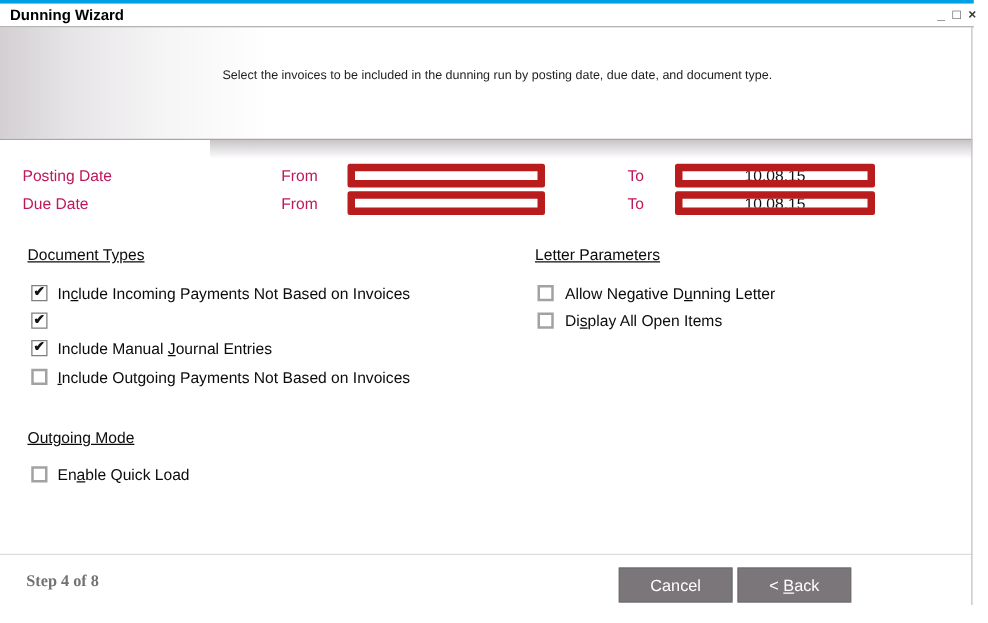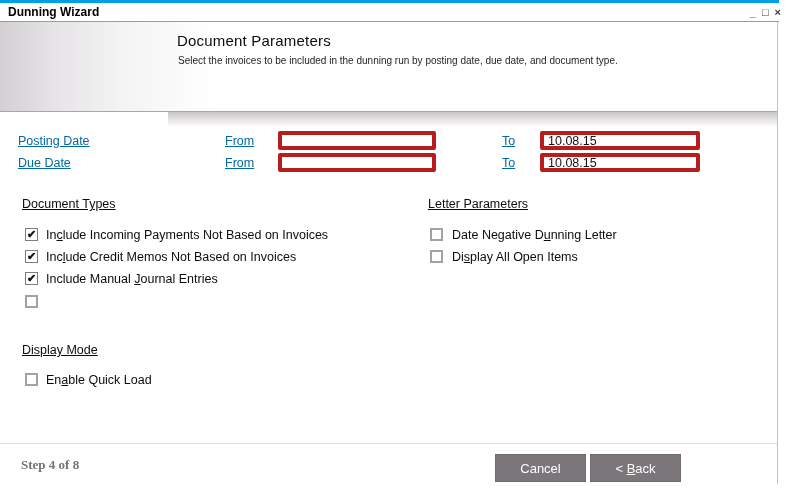--- a/index.html
+++ b/index.html
@@ -19,24 +19,24 @@
   
   .header{
     left:0;top:22px;width:778px;height:89px;
     background:linear-gradient(to right,#d3cfd3 0px,#e6e4e6 55px,#f5f4f5 125px,#ffffff 215px);
     border-bottom:1px solid #a9a5a9;
   }
   .header-title{position:absolute;left:177px;top:10px;font-size:15px;color:#0c0c0c;letter-spacing:.2px;}
   .header-desc{position:absolute;left:178px;top:31px;width:576px;font-size:10px;line-height:16px;color:#1e1e1e;}
   .header-shadow{left:168px;top:112px;width:610px;height:15px;background:linear-gradient(to bottom,#c8c4c8,#ffffff);}
   
-  .lbl{font-size:12.5px;color:#0369a1;white-space:nowrap;text-decoration:underline;}
+  .lbl{font-size:12.5px;color:#be185d;white-space:nowrap;}
   .field{
-    position:absolute;height:19px;border:4px solid #b91c1c;border-radius:2px;background:#fff;
-    font-family:"Liberation Sans",sans-serif;font-size:12.5px;color:#111;padding:0 4px;box-sizing:border-box;outline:none;
+    position:absolute;height:19px;border:6px solid #b91c1c;border-radius:2px;background:#fff;
+    font-family:"Liberation Sans",sans-serif;font-size:12.5px;color:#111;padding:0 4px;box-sizing:border-box;outline:none;text-align:center;
   }
   .section-head{font-size:12.5px;color:#0c0c0c;text-decoration:underline;white-space:nowrap;}
   
   .cb{
     position:absolute;width:13px;height:13px;background:#fff;border:2px solid #a2a2a2;
     box-sizing:border-box;text-align:center;font-size:11px;line-height:9px;color:#141414;cursor:default;
   }
   .cb.checked{border:1px solid #7e7e7e;font-weight:bold;line-height:11px;}
   .cb-label{position:absolute;font-size:12.5px;color:#0c0c0c;white-space:nowrap;cursor:default;}
   .mn{text-decoration:underline;}
@@ -62,21 +62,20 @@
     <span class="win-title">Dunning Wizard</span>
     <span class="win-controls">
       <span>_</span>
       <span>□</span>
       <span>×</span>
     </span>
   </div>
   <div class="abs titlebar-sep"></div>
 
   <div class="abs header">
-    <div class="header-title">Document Parameters</div>
     <div class="header-desc">Select the invoices to be included in the dunning run by posting date, due date, and document type.</div>
   </div>
   <div class="abs header-shadow"></div>
 
   <span class="abs lbl" style="left:18px;top:134px">Posting Date</span>
   <span class="abs lbl" style="left:225px;top:134px">From</span>
   <input class="field" style="left: 278px; top: 131px; width: 158px;" value="">
   <span class="abs lbl" style="left:502px;top:134px">To</span>
   <input class="field" style="left: 540px; top: 131px; width: 160px;" value="10.08.15">
 
@@ -85,36 +84,36 @@
   <input class="field" style="left: 278px; top: 153px; width: 158px;" value="">
   <span class="abs lbl" style="left:502px;top:156px">To</span>
   <input class="field" style="left: 540px; top: 153px; width: 160px;" value="10.08.15">
 
   <span class="abs section-head" style="left:22px;top:197px">Document Types</span>
 
   <span class="cb checked" style="left:25px;top:228px">✔</span>
   <span class="cb-label" style="left:46px;top:228px"><span>In</span><span class="mn">c</span><span>lude Incoming Payments Not Based on Invoices</span></span>
 
   <span class="cb checked" style="left:25px;top:250px">✔</span>
-  <span class="cb-label" style="left:46px;top:250px"><span>Inc</span><span class="mn">l</span><span>ude Credit Memos Not Based on Invoices</span></span>
 
   <span class="cb checked" style="left:25px;top:272px">✔</span>
   <span class="cb-label" style="left:46px;top:272px"><span>Include Manual </span><span class="mn">J</span><span>ournal Entries</span></span>
 
   <span class="cb" style="left:25px;top:295px"></span>
+  <span class="cb-label" style="left:46px;top:295px"><span></span><span class="mn">I</span><span>nclude Outgoing Payments Not Based on Invoices</span></span>
 
   <span class="abs section-head" style="left:428px;top:197px">Letter Parameters</span>
 
   <span class="cb" style="left:430px;top:228px"></span>
-  <span class="cb-label" style="left:452px;top:228px"><span>Date Negative D</span><span class="mn">u</span><span>nning Letter</span></span>
+  <span class="cb-label" style="left:452px;top:228px"><span>Allow Negative D</span><span class="mn">u</span><span>nning Letter</span></span>
 
   <span class="cb" style="left:430px;top:250px"></span>
   <span class="cb-label" style="left:452px;top:250px"><span>Di</span><span class="mn">s</span><span>play All Open Items</span></span>
 
-  <span class="abs section-head" style="left:22px;top:343px">Display Mode</span>
+  <span class="abs section-head" style="left:22px;top:343px">Outgoing Mode</span>
 
   <span class="cb" style="left:25px;top:373px"></span>
   <span class="cb-label" style="left:46px;top:373px"><span>En</span><span class="mn">a</span><span>ble Quick Load</span></span>
 
   <div class="abs footer-sep"></div>
   <div class="abs step">Step 4 of 8</div>
 
   <button class="btn" style="left:590px"><span>&lt; </span><span class="mn">B</span><span>ack</span></button>
   <button class="btn" style="left:495px">Cancel</button>
 

